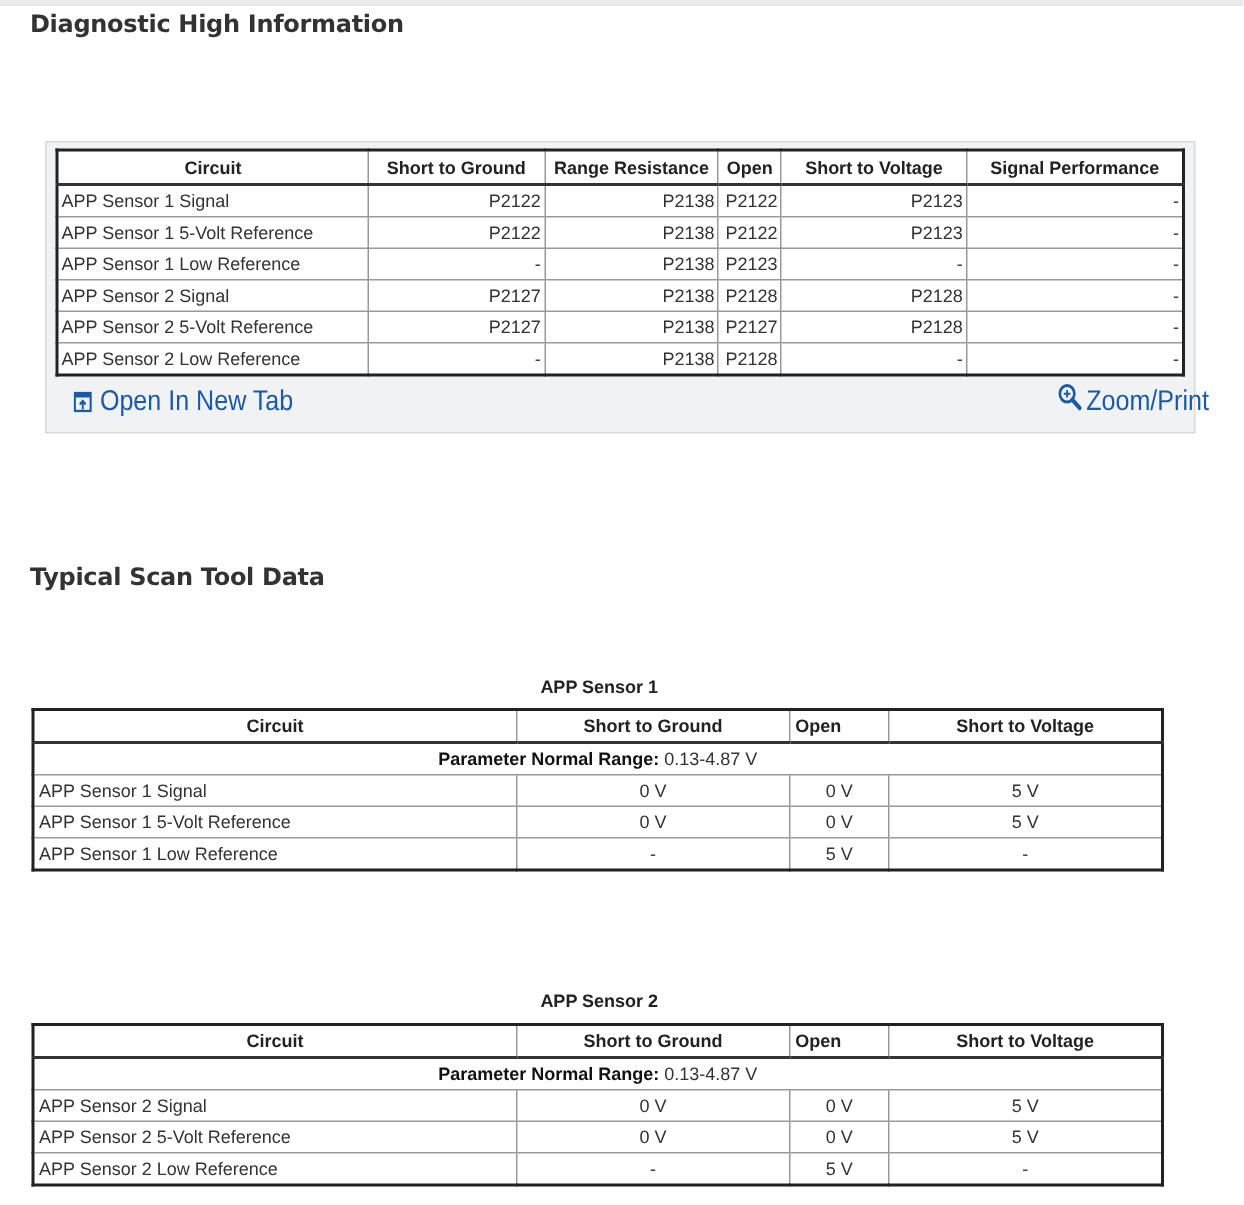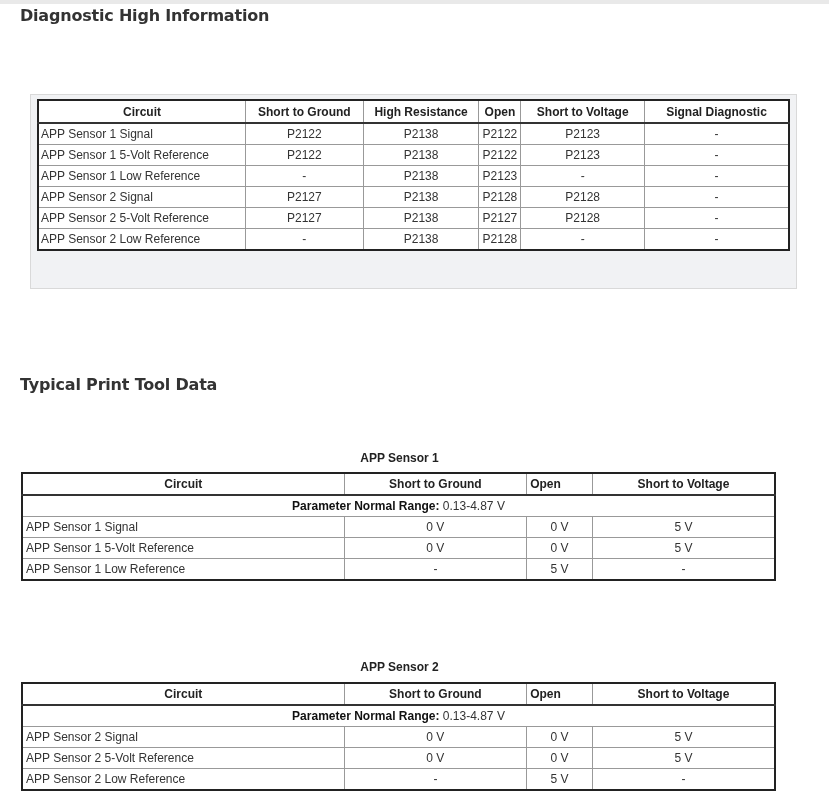--- a/index.html
+++ b/index.html
@@ -35,21 +35,21 @@
     background: #fff;
     border: 2px solid #222;
     font-size: 12px;
   }
   table.dtc th, table.dtc td {
     border: 1px solid #999;
     height: 20px; padding: 0 2px;
     white-space: nowrap;
   }
   table.dtc th { font-weight: bold; text-align: center; border-bottom: 2px solid #333; height: 21px; }
-  table.dtc td { text-align: center; color: #333; }
+  table.dtc td { text-align: right; color: #333; }
   table.dtc td.first { text-align: left; padding-left: 2px; }
 
   .fig-actions {
     position: absolute; left: 0; top: 160px; width: 100%; height: 30px;
   }
   .link {
     position: absolute; top: 2px;
     font-family: "Liberation Sans", sans-serif;
     font-size: 19px; color: #1a5aa8;
     cursor: pointer; display: flex; align-items: center;
@@ -99,24 +99,24 @@
         <col style="width:118px">
         <col style="width:116px">
         <col style="width:42px">
         <col style="width:124px">
         <col style="width:145px">
     </colgroup>
     <thead>
       <tr>
         <th>Circuit</th>
         <th>Short to Ground</th>
-        <th>High Resistance</th>
+        <th>Range Resistance</th>
         <th>Open</th>
         <th>Short to Voltage</th>
-        <th>Signal Diagnostic</th>
+        <th>Signal Performance</th>
       </tr>
     </thead>
     <tbody>
       <tr>
         <td class="first">APP Sensor 1 Signal</td>
         <td>P2122</td>
         <td>P2138</td>
         <td>P2122</td>
         <td>P2123</td>
         <td>-</td>
@@ -157,23 +157,41 @@
         <td class="first">APP Sensor 2 Low Reference</td>
         <td>-</td>
         <td>P2138</td>
         <td>P2128</td>
         <td>-</td>
         <td>-</td>
       </tr>
     </tbody>
   </table>
 
+  <div class="fig-actions">
+    <a id="open-tab" class="link">
+      <svg width="14" height="14" viewBox="0 0 14 14">
+        <rect x="1" y="1" width="12" height="12" fill="none" stroke="#1a5aa8" stroke-width="1.6"></rect>
+        <rect x="1" y="1" width="12" height="3" fill="#1a5aa8"></rect>
+        <path d="M7 12 V6.5 M4.8 8.6 L7 6.3 L9.2 8.6" fill="none" stroke="#1a5aa8" stroke-width="1.5"></path>
+      </svg>
+      <span>Open In New Tab</span>
+    </a>
+    <a id="zoom-print" class="link">
+      <svg width="20" height="20" viewBox="0 0 20 20" style="margin-right:2px;margin-top:-6px;">
+        <circle cx="7.5" cy="7.5" r="5.5" fill="none" stroke="#1a5aa8" stroke-width="2"></circle>
+        <path d="M11.5 11.5 L17 17" stroke="#1a5aa8" stroke-width="3" stroke-linecap="round"></path>
+        <path d="M7.5 5 V10 M5 7.5 H10" stroke="#1a5aa8" stroke-width="1.4"></path>
+      </svg>
+      <span>Zoom/Print</span>
+    </a>
+  </div>
 </div>
 
-<div id="title2" class="section-title">Typical Print Tool Data</div>
+<div id="title2" class="section-title">Typical Scan Tool Data</div>
 
 <div id="cap1" class="caption">APP Sensor 1</div>
 <table id="scan1" class="scan">
   <colgroup>
     <col style="width:323px">
       <col style="width:183px">
       <col style="width:66px">
       <col style="width:183px">
   </colgroup>
   <thead>

